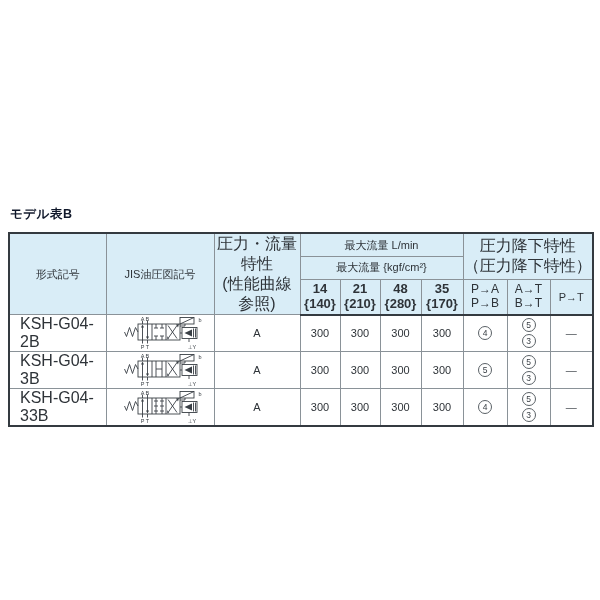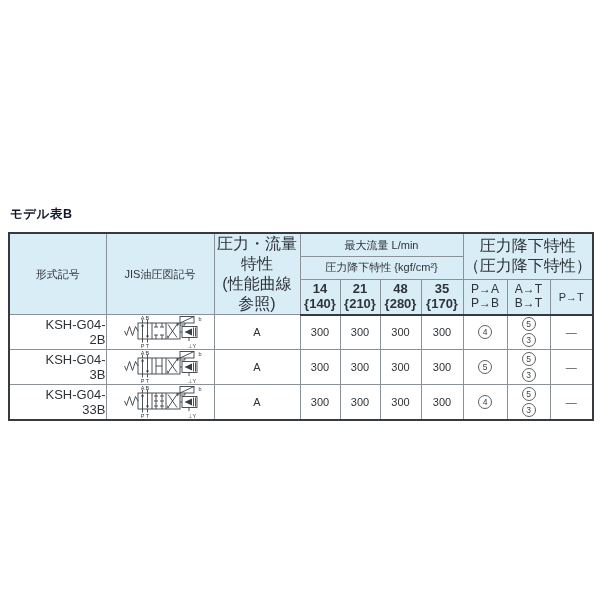--- a/index.html
+++ b/index.html
@@ -19,21 +19,21 @@
     font-size:11px;font-weight:normal;text-align:center;vertical-align:middle;
     color:#2e3338;overflow:hidden;
   }
   table{border:2px solid #343a40;}
   thead th{background:#d9edf7;}
   thead tr.subhead th{border-bottom:2px solid #343a40;}
   tr.h1 th{height:15px;}
   tr.h2 th{height:15px;}
   tr.subhead th{height:18px;}
   tbody tr{height:34px;}
-  td.model-cell{text-align:right;padding-left:26px;font-size:13px;}
+  td.model-cell{text-align:left;padding-left:10px;font-size:16px;}
   .two-line{line-height:1.25;font-size:16px;}
   .sub-two{line-height:1.15;font-size:12px;}
   .flow-head{line-height:1.15;font-size:13px;font-weight:bold;}
   .circ{
     display:inline-block;width:12px;height:12px;line-height:12px;
     border:1px solid #5a6166;border-radius:50%;
     font-size:8.5px;text-align:center;color:#3a4046;background:#fff;
   }
   .circ-stack{display:flex;flex-direction:column;align-items:center;gap:2px;}
   .dash-cell{color:#4a5055;}
@@ -72,21 +72,21 @@
       </th>
       <th colspan="4">最大流量 L/min</th>
       <th colspan="3" rowspan="2">
         <div class="two-line">
           <div>圧力降下特性</div>
           <div>（圧力降下特性）</div>
         </div>
       </th>
     </tr>
     <tr class="h2">
-      <th colspan="4">圧力降下特性 {kgf/cm²}</th>
+      <th colspan="4">最大流量 {kgf/cm²}</th>
     </tr>
     <tr class="subhead">
       <th>
         <div class="flow-head">
           <div>14</div>
           <div>{140}</div>
         </div>
       </th>
       <th>
         <div class="flow-head">

